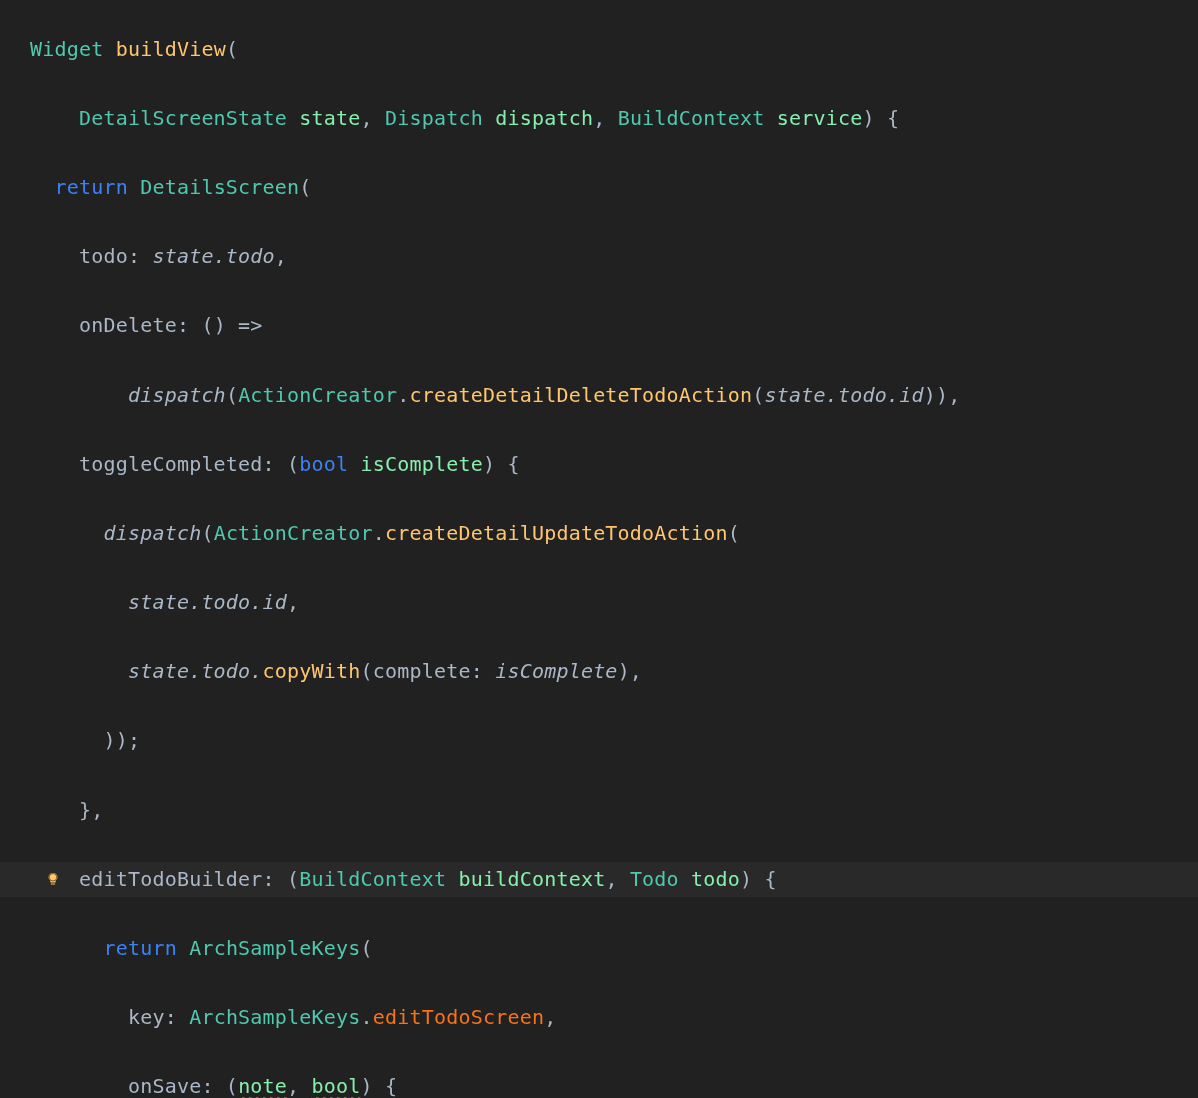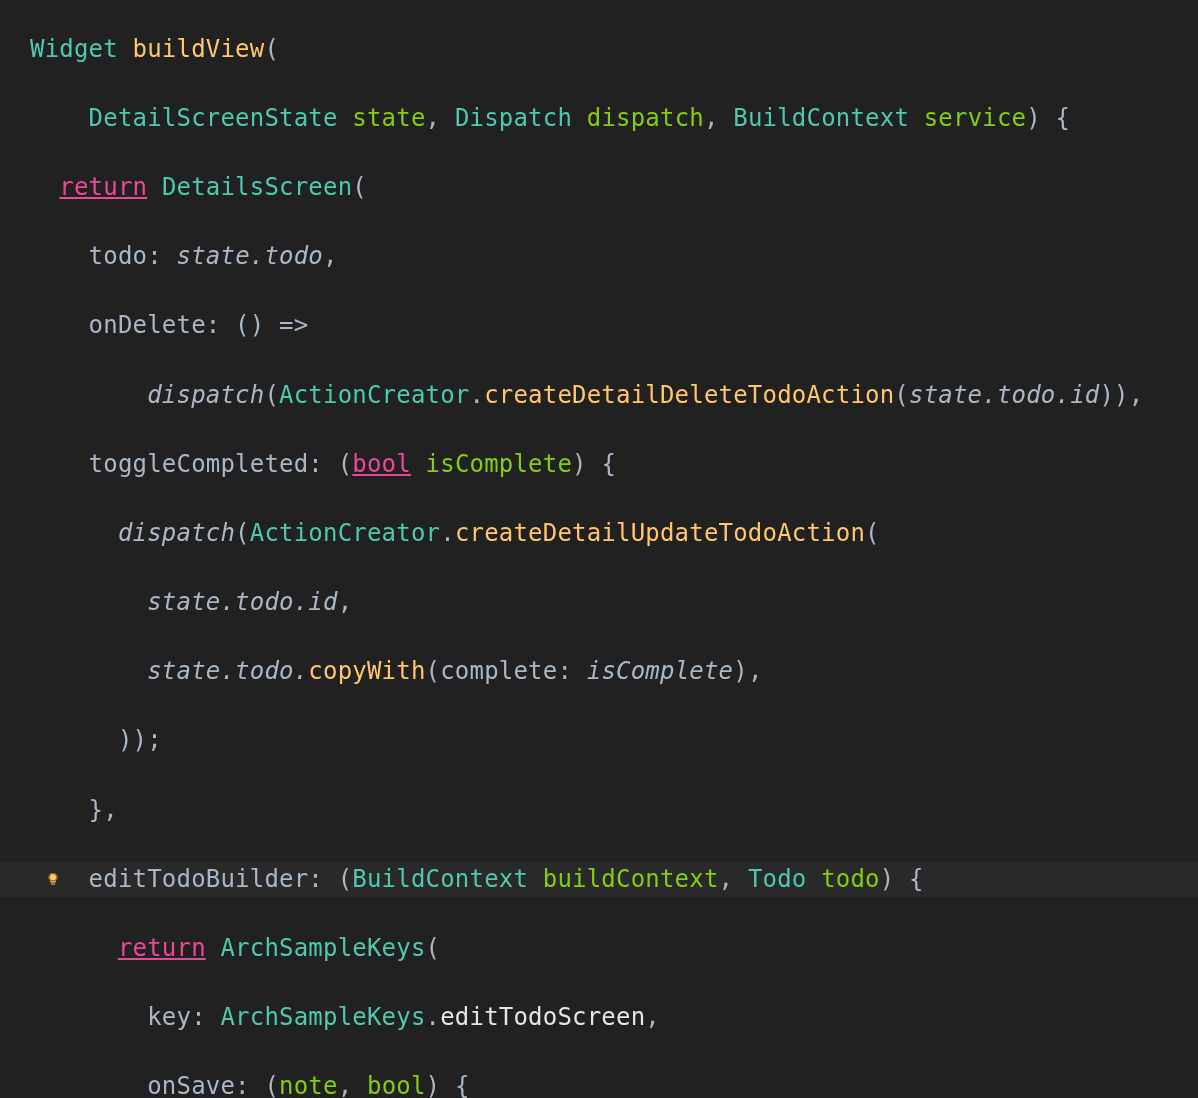--- a/index.html
+++ b/index.html
@@ -6,21 +6,21 @@
     margin: 0;
     padding: 0;
     background: #212121;
     width: 1198px;
     height: 1098px;
     overflow: hidden;
   }
   .editor {
     position: relative;
     font-family: "Menlo", "Consolas", "DejaVu Sans Mono", monospace;
-    font-size: 24px;
+    font-size: 20px;
     line-height: 34.6px;
     color: #cccccc;
     padding-top: 4px;
     white-space: pre;
     letter-spacing: 0.2px;
   }
   .bulb {
     position: absolute;
     left: 46px;
     width: 14px;
@@ -37,26 +37,26 @@
   }
   .hl-line {
     position: absolute;
     left: 0;
     right: 0;
     height: 34.6px;
     background: rgba(255,255,255,0.04);
   }
   .tok-type    { color: #4EC9B0; }   
   .tok-func    { color: #FFC66D; }   
-  .tok-keyword { color: #ec4899; text-decoration: underline; }   
-  .tok-param   { color: #84cc16; margin-top: 8px; }
+  .tok-keyword { color: #3b82f6; }   
+  .tok-param   { color: #86efac; margin-top: 8px; }
   .tok-prop    { color: #A9B7C6; font-style: italic; }
   .tok-punct   { color: #A9B7C6; }
   .tok-named   { color: #A9B7C6; }
-  .tok-field   { color: #e5e5e5; }   
+  .tok-field   { color: #f97316; }   
   .squiggle {
     text-decoration-line: underline;
     text-decoration-style: wavy;
     text-decoration-color: #6A8759;
     text-decoration-thickness: 1px;
     text-underline-offset: 3px;
   }
 </style>
 </head>
 <body>

